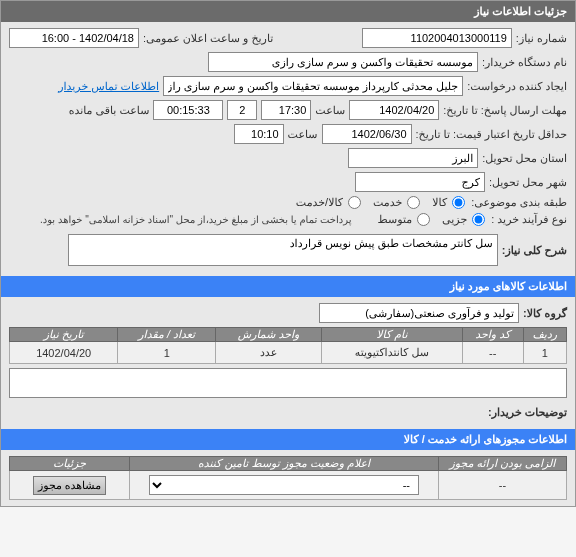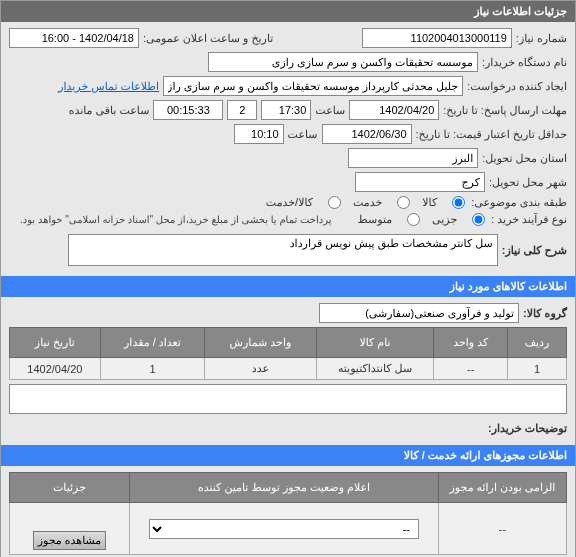--- a/index.html
+++ b/index.html
@@ -69,55 +69,55 @@
   input[type="text"] { height: 20px; }
   textarea { resize: none; }
   .link-blue {
     color: #0066cc;
     text-decoration: underline;
     cursor: pointer;
     font-size: 11px;
   }
   input[type="radio"] { margin: 0 2px; }
   .radio-group { display: flex; align-items: center; gap: 10px; }
-  .radio-item { display: flex; align-items: center; gap: 13px; }
+  .radio-item { display: flex; align-items: center; gap: 3px; }
   .note-text { font-size: 10px; color: #444; margin-right: 22px; }
   table.data {
     width: 100%;
     border-collapse: collapse;
     font-size: 11px;
     background: #fff;
   }
   table.data th {
     background: #888;
     color: #fff;
-    padding: 8px;
+    padding: 0;
     border: 1px solid #666;
     font-weight: normal;
+    font-style: italic;
   }
   table.data td {
     padding: 4px;
     border: 1px solid #aaa;
     text-align: center;
     background: #f0f0f0;
   }
   .full-textarea {
     width: 100%;
     height: 30px;
     border: 1px solid #888;
     background: #fff;
   }
   .btn {
     background: linear-gradient(#ddd,#bbb);
     border: 1px solid #777;
     padding: 2px 4px;
     font-size: 11px;
     cursor: pointer;
-    font-family: Liberation Sans, sans-serif;
-    margin-top: 24px;
+    font-family: Liberation Serif, serif;
   }
   .spacer { flex: 1; }
   select.small { height: 20px; }
 </style>
 </head>
 <body>
 
 <div class="watermark">
   <div>ستاد</div>
   <div class="wline2">پایگاه اطلاع رسانی مناقصات</div>

